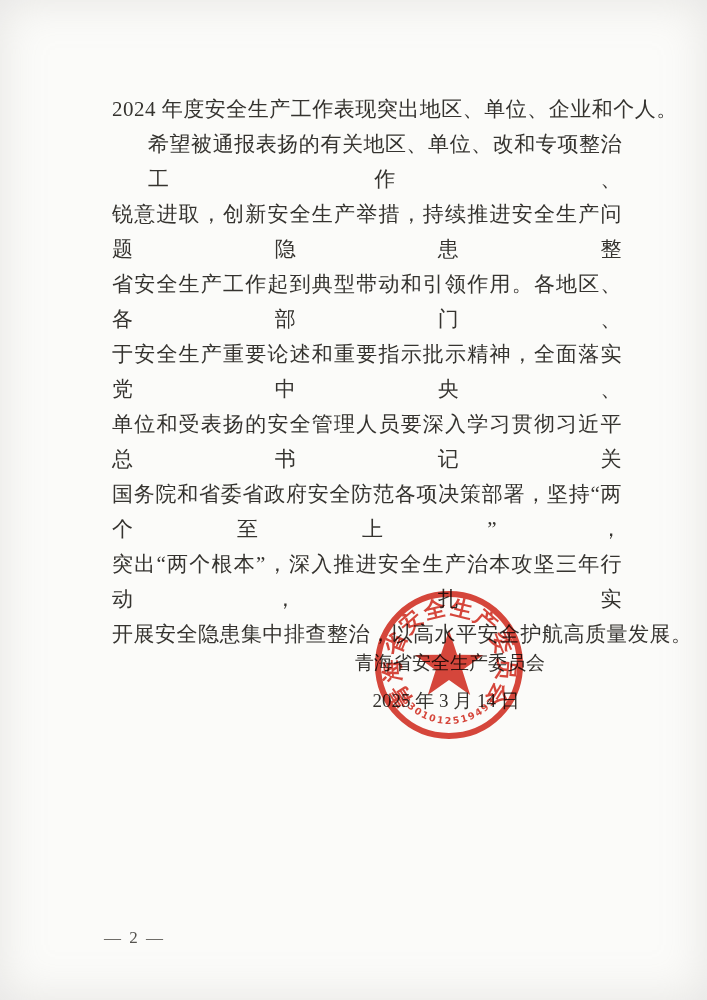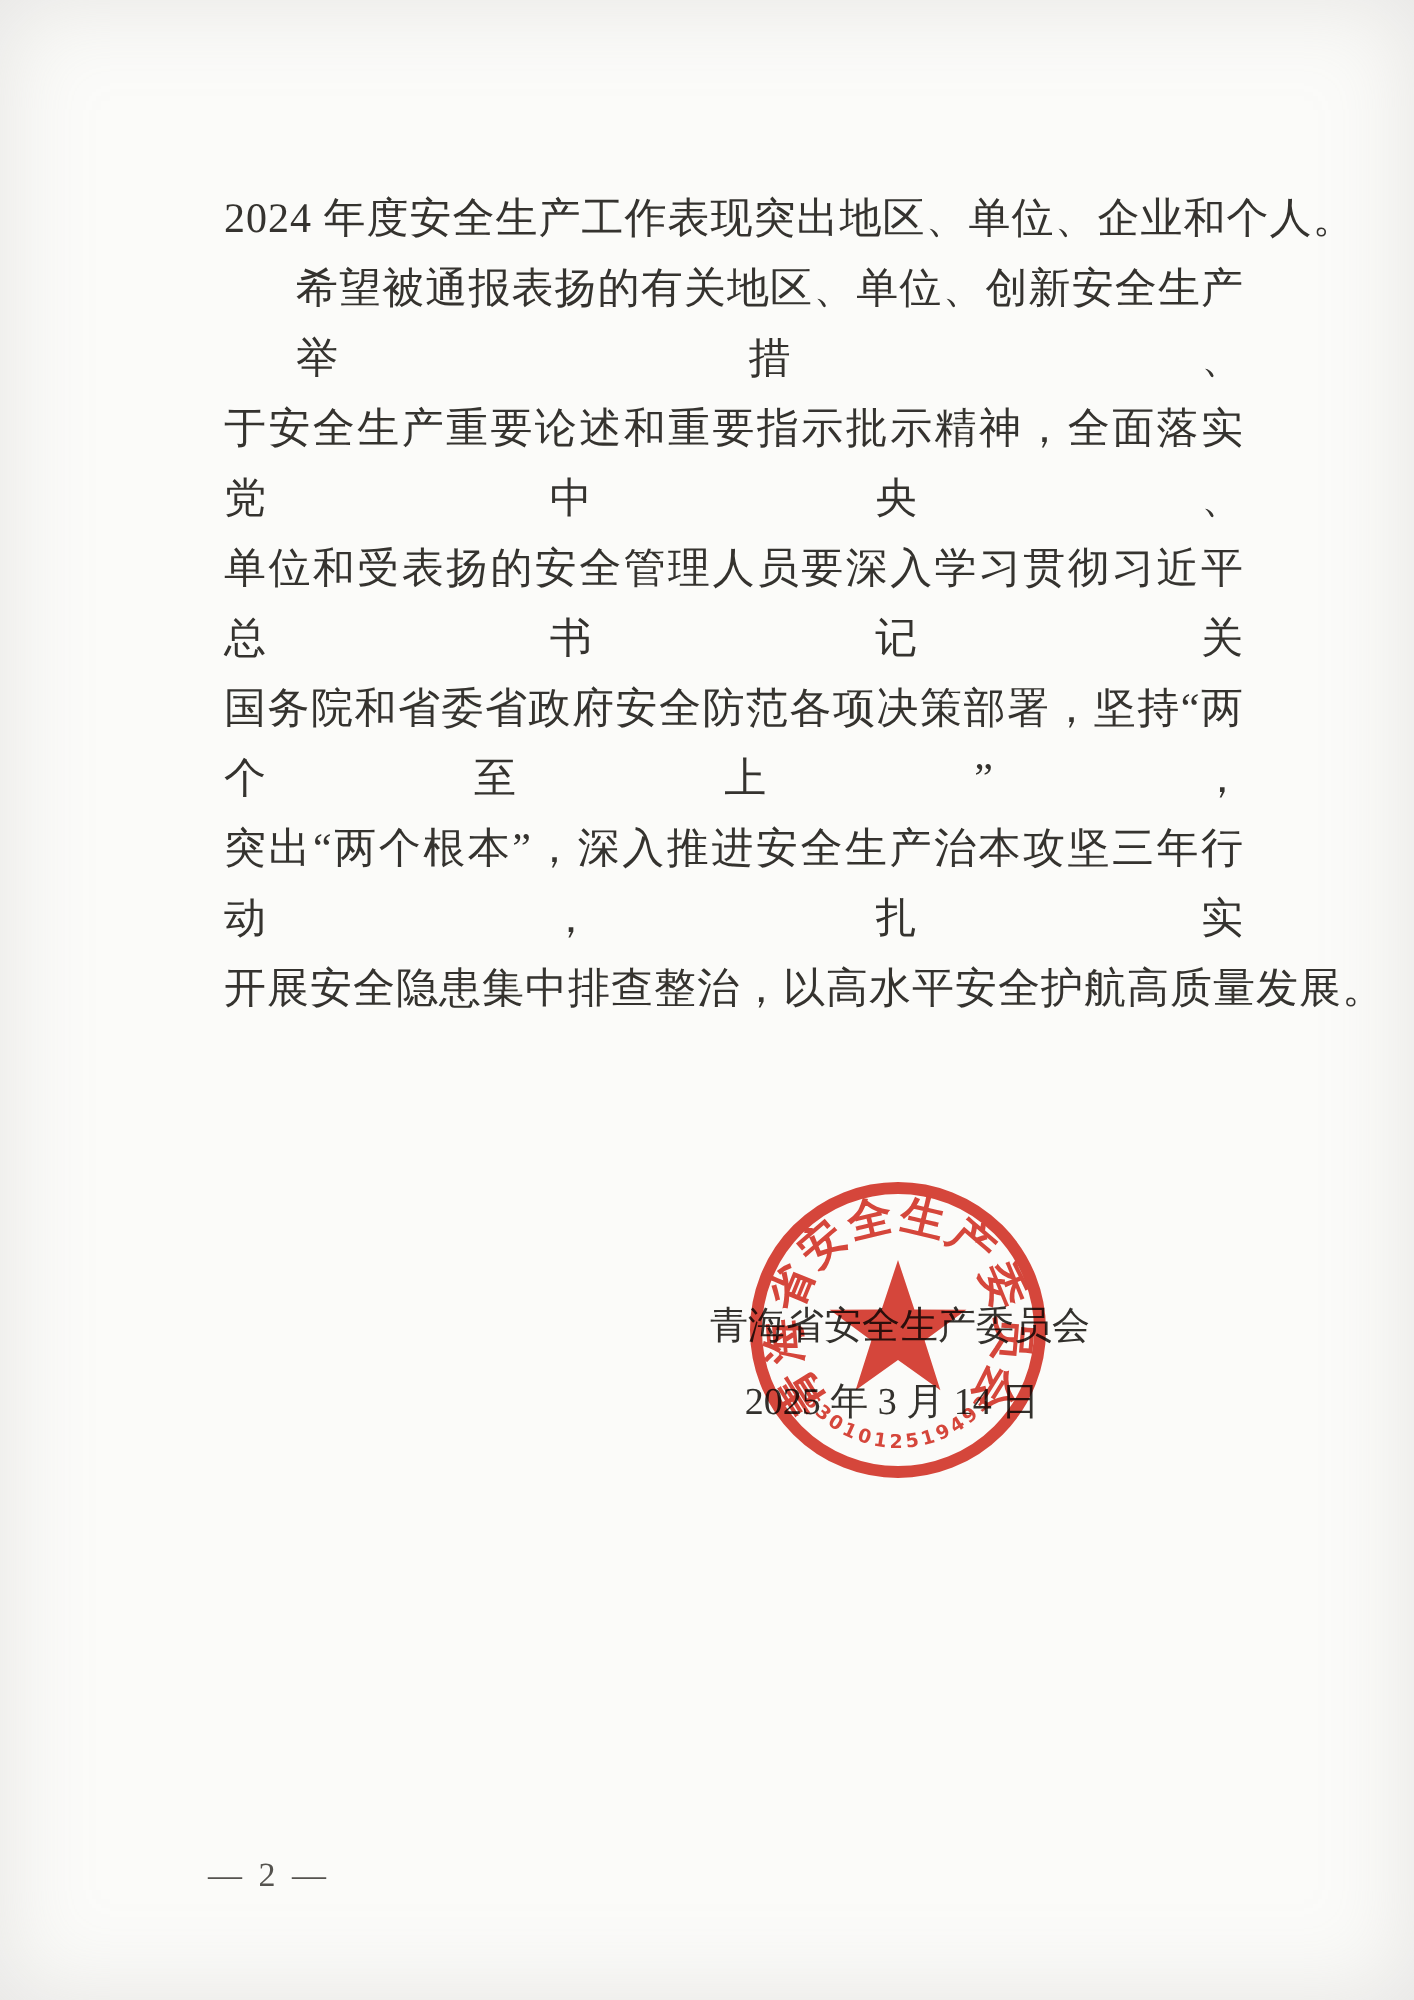--- a/index.html
+++ b/index.html
@@ -94,21 +94,23 @@
     letter-spacing: 2px;
   }
 </style>
 </head>
 <body>
 
 <div class="page">
 
   <div class="body-text">
     <div class="line">2024 年度安全生产工作表现突出地区、单位、企业和个人。</div>
-    <div class="line j indent">希望被通报表扬的有关地区、单位、创新安全生产举措、</div>
+    <div class="line j indent">希望被通报表扬的有关地区、单位、改和专项整治工作、</div>
+    <div class="line j">锐意进取，创新安全生产举措，持续推进安全生产问题隐患整</div>
+    <div class="line j">省安全生产工作起到典型带动和引领作用。各地区、各部门、</div>
     <div class="line j">于安全生产重要论述和重要指示批示精神，全面落实党中央、</div>
     <div class="line j">单位和受表扬的安全管理人员要深入学习贯彻习近平总书记关</div>
     <div class="line j">国务院和省委省政府安全防范各项决策部署，坚持“两个至上”，</div>
     <div class="line j">突出“两个根本”，深入推进安全生产治本攻坚三年行动，扎实</div>
     <div class="line">开展安全隐患集中排查整治，以高水平安全护航高质量发展。</div>
   </div>
 
 
   <div class="signature">青海省安全生产委员会</div>
   <div class="date">2025 年 3 月 14 日</div>

